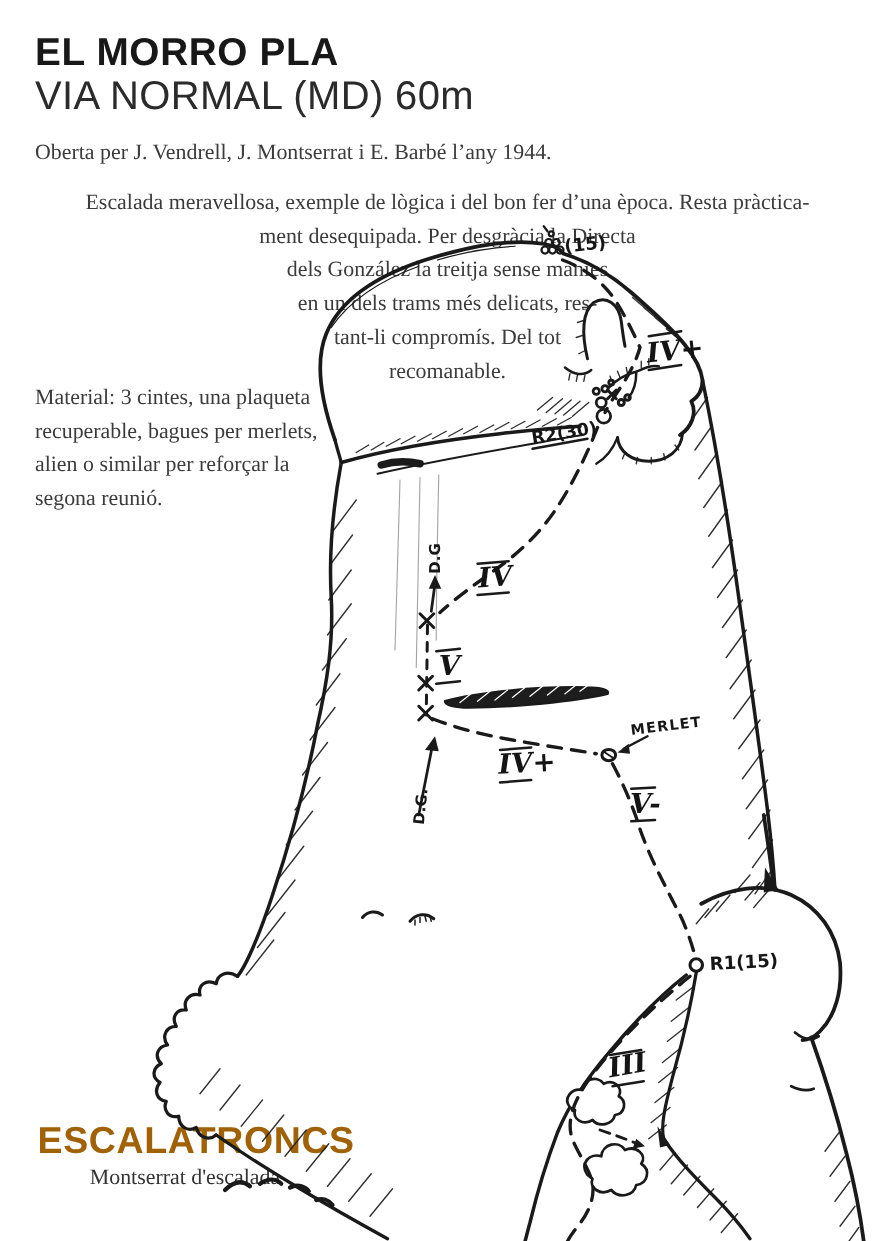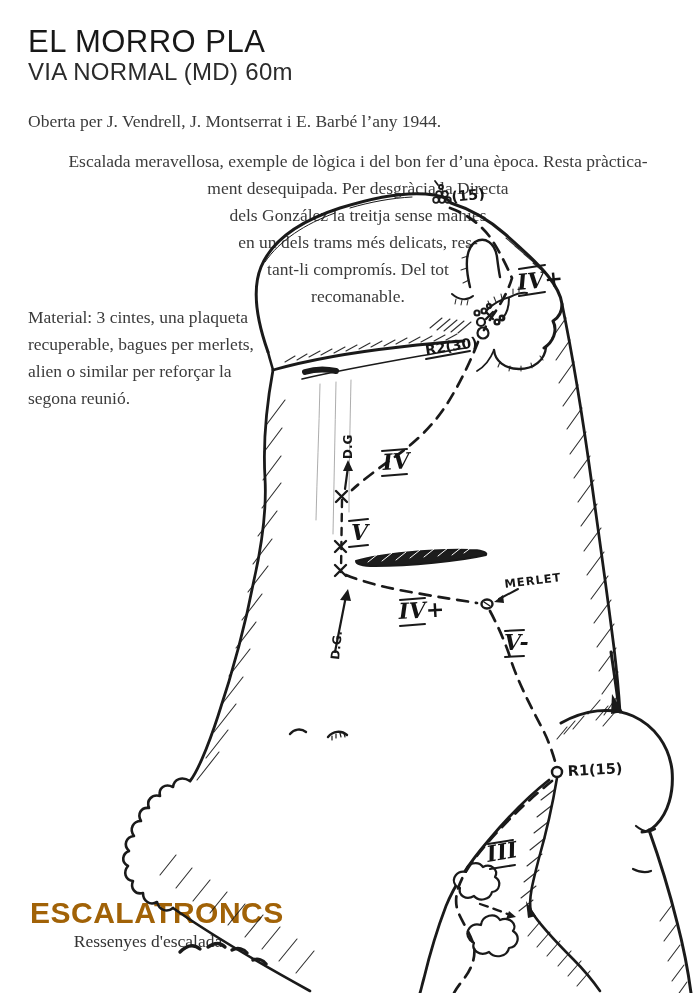--- a/index.html
+++ b/index.html
@@ -1,22 +1,22 @@
 <!DOCTYPE html>
 <html><head>
 <meta charset="utf-8">
 <style>
   html,body{margin:0;padding:0;}
   body{width:700px;height:993px;background:#ffffff;position:relative;overflow:hidden;
        font-family:"Liberation Serif", serif;}
   .abs{position:absolute;}
-  .title{left:28px;top:24px;font-family:"Liberation Sans",sans-serif;font-weight:normal;
+  .title{left:28px;top:24px;font-family:"Liberation Sans",sans-serif;font-weight:bold;
          font-size:31px;letter-spacing:.5px;color:#181818;}
   .subtitle{left:28px;top:58px;font-family:"Liberation Sans",sans-serif;font-weight:400;
-         font-size:24px;letter-spacing:.3px;color:#2b2b2b;}
+         font-size:32px;letter-spacing:.3px;color:#2b2b2b;}
   .bodytext{color:#3b3b3b;font-size:17.5px;line-height:27px;white-space:pre-line;}
   .intro{left:28px;top:108px;text-align:center;}
   .desc{left:28px;top:148px;width:660px;text-align:center;}
   .material{left:28px;top:304px;width:340px;}
   .brand{left:30px;top:896px;font-family:"Liberation Sans",sans-serif;font-weight:bold;
          font-size:30px;letter-spacing:.5px;color:#a16207;}
   .tagline{left:32px;top:931px;width:232px;text-align:center;font-size:17.5px;color:#333;}
   svg.topo{position:absolute;left:0;top:0;pointer-events:none;}
   .hand{font-family:"DejaVu Sans",sans-serif;font-weight:bold;fill:#161616;}
   .grade{font-family:"DejaVu Serif",serif;font-weight:bold;font-style:italic;fill:#141414;}
@@ -31,21 +31,21 @@
 ment desequipada. Per desgràcia la Directa
 dels González la treitja sense manies
 en un dels trams més delicats, res-
 tant-li compromís. Del tot
 recomanable.</div>
 <div class="abs bodytext material">Material: 3 cintes, una plaqueta
 recuperable, bagues per merlets,
 alien o similar per reforçar la
 segona reunió.</div>
 <div class="abs brand">ESCALATRONCS</div>
-<div class="abs tagline">Ressenyes d'escalada</div>
+<div class="abs tagline">Montserrat d'escalada</div>
 
 <svg class="topo" width="700" height="993" viewBox="0 0 700 993">
   <g fill="none" stroke="#1a1a1a" stroke-linecap="round" stroke-linejoin="round">
 
     <g>
 
       <path stroke-width="3" d="M268,352 C256,318 252,289 261,267 C272,240 300,221 340,208
         C375,197 410,191 434,195 C442,196 448,199 451,203 C470,209 489,220 505,234
         C521,248 538,263 548,276 C556,286 561,296 562,304 C562,312 558,318 553,321
         C558,331 553,342 544,348"></path>

